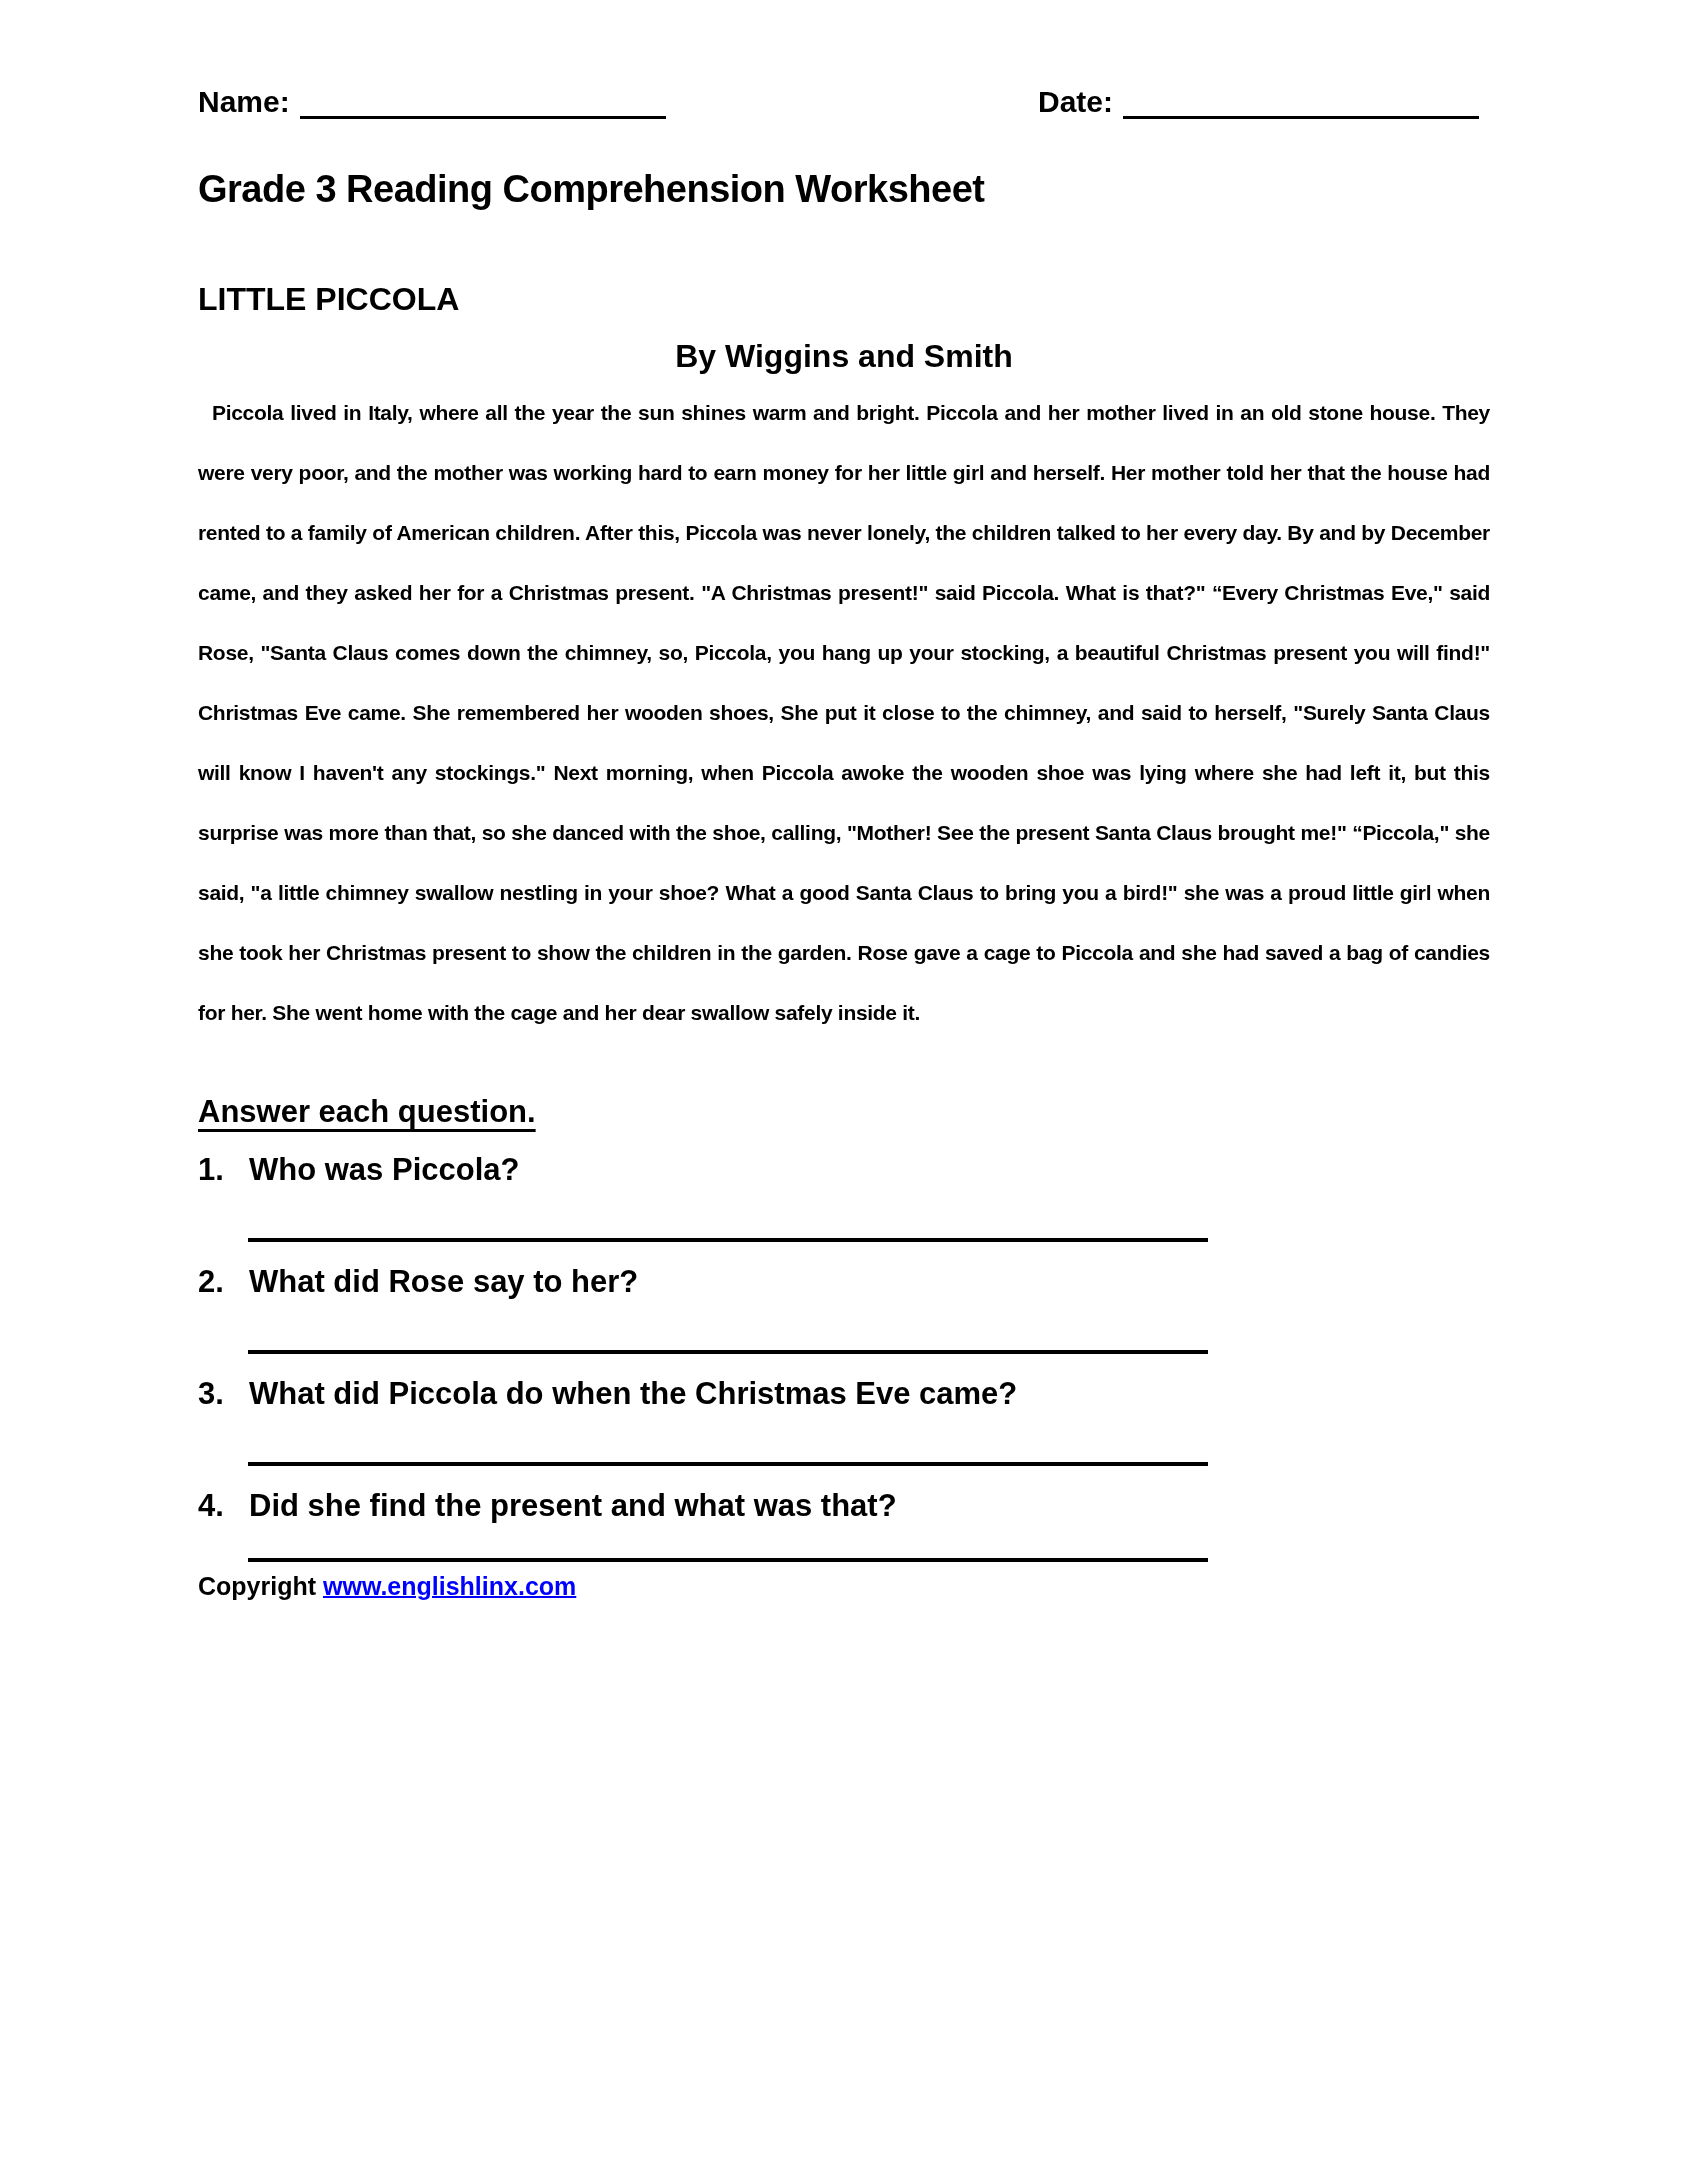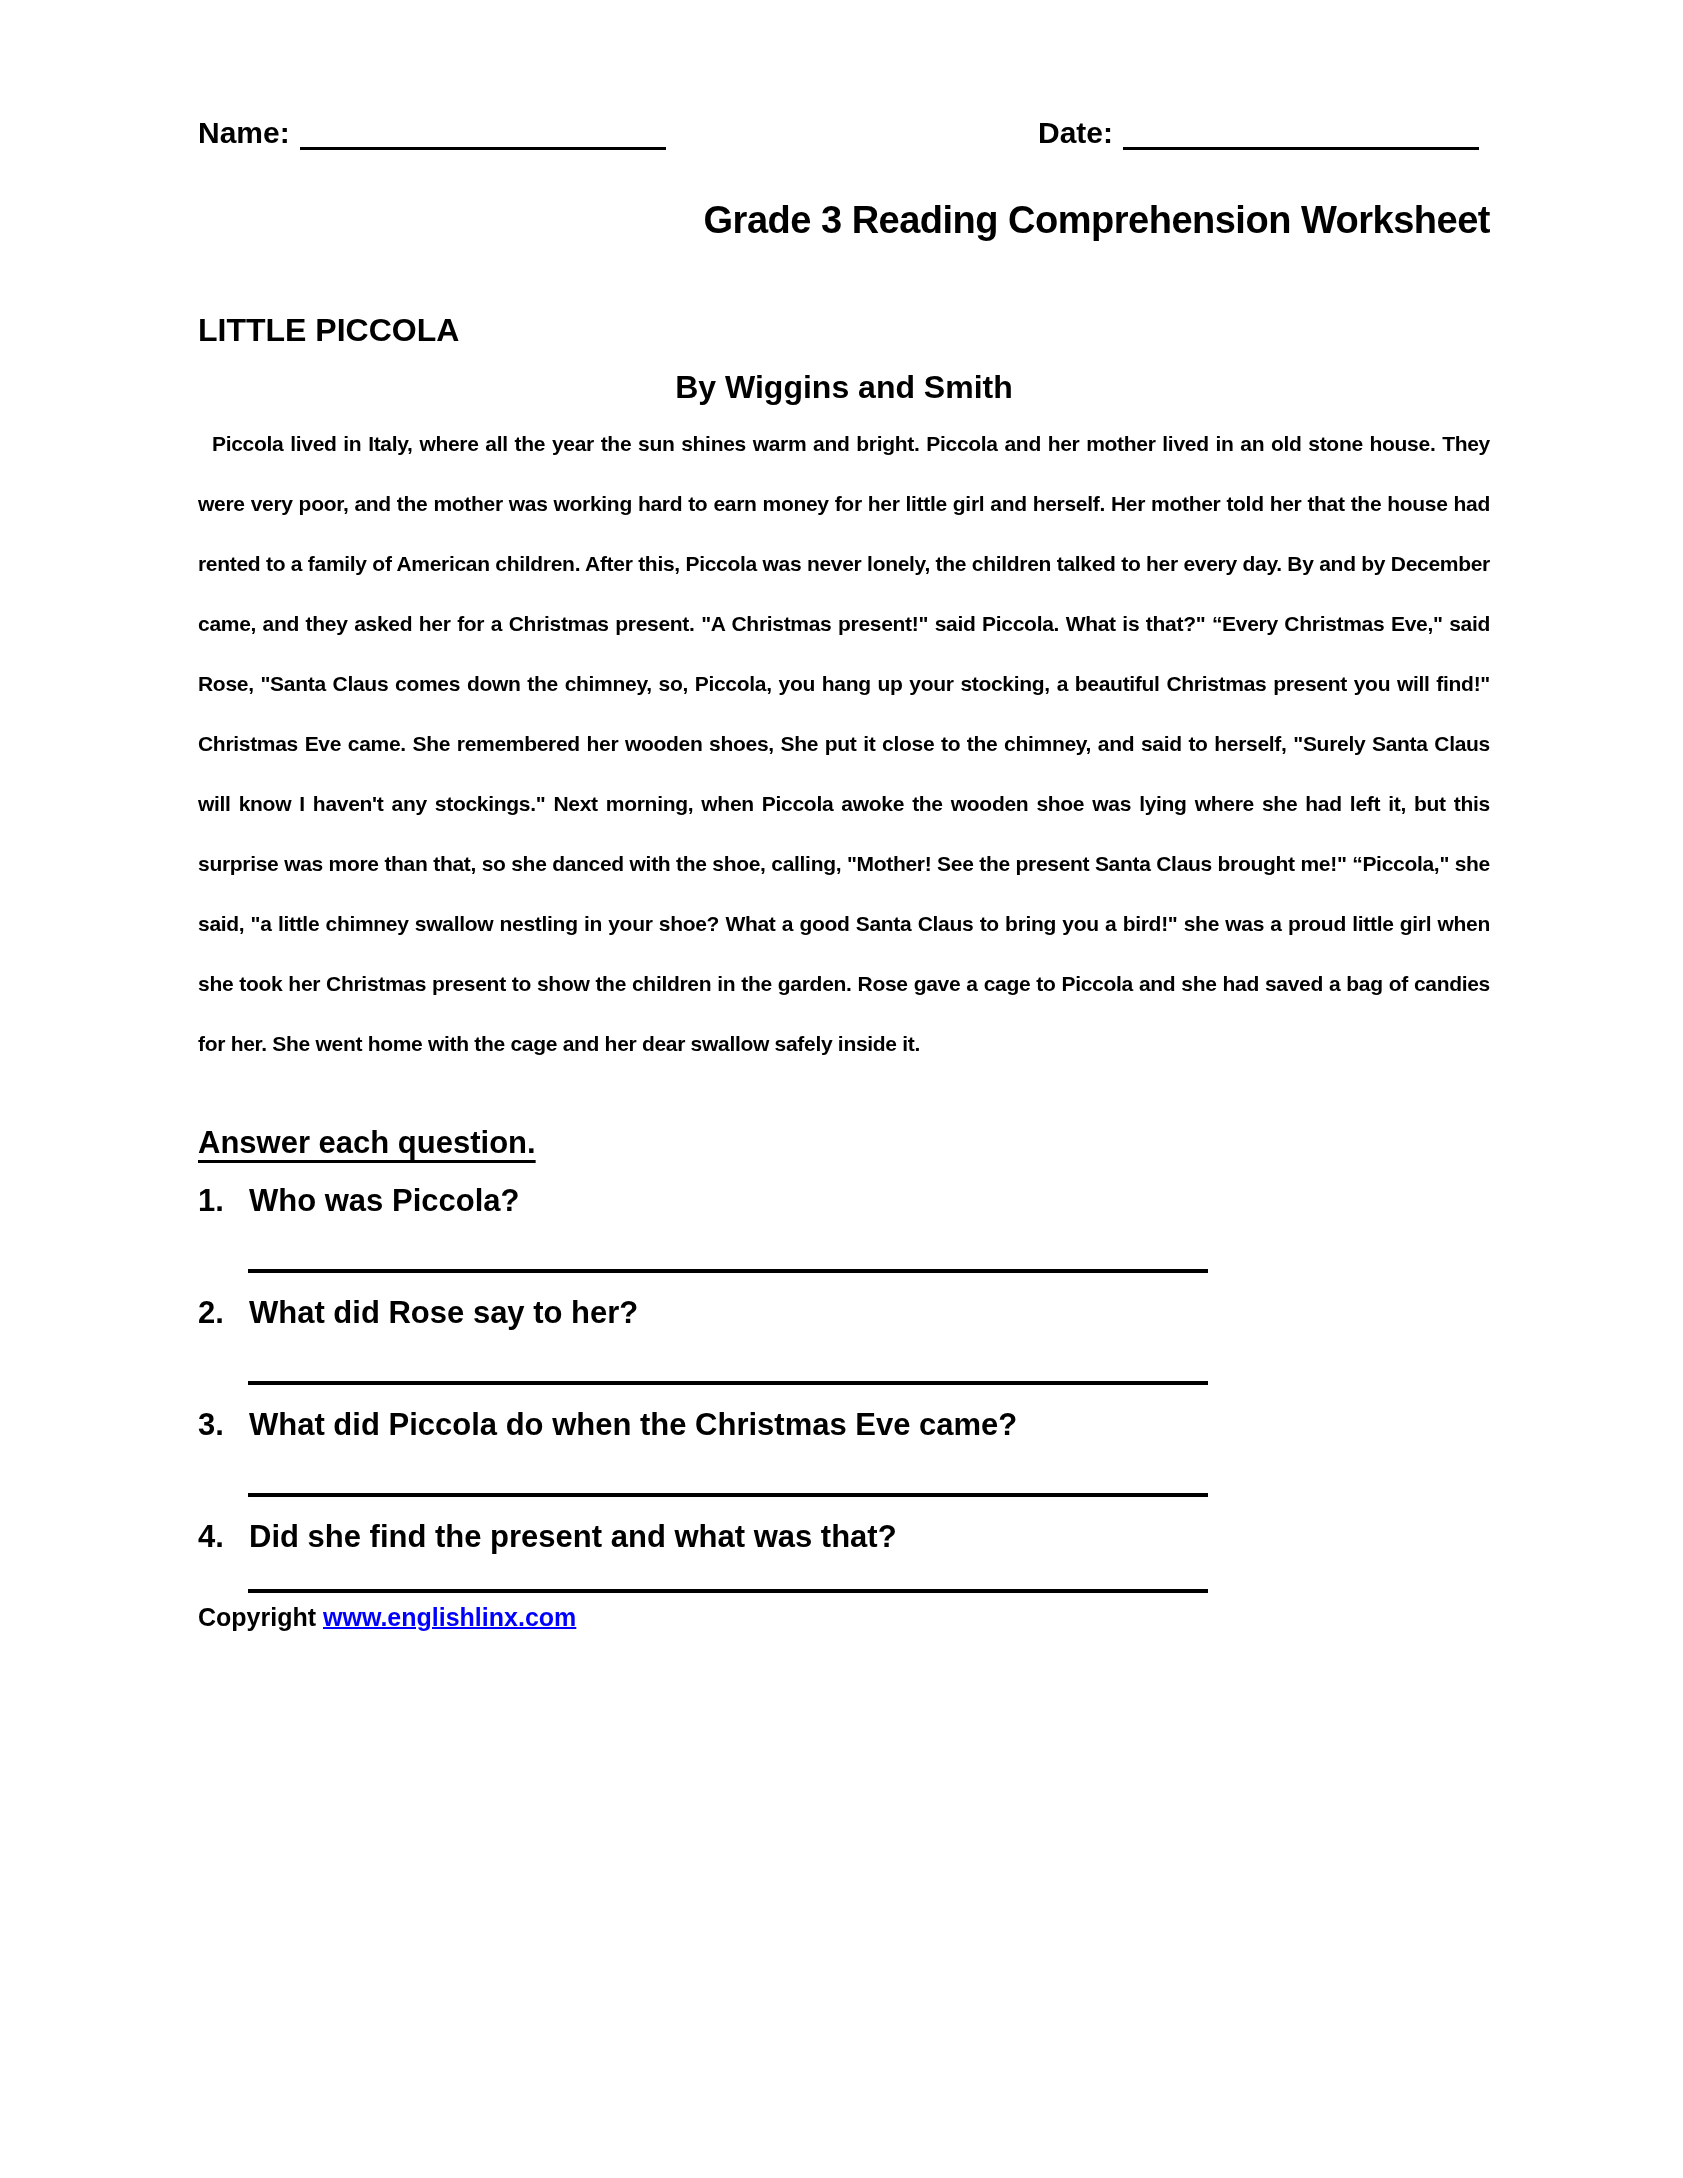--- a/index.html
+++ b/index.html
@@ -6,21 +6,21 @@
     margin: 0;
     padding: 0;
     background: #ffffff;
   }
   .page {
     position: relative;
     width: 1683px;
     height: 2178px;
     background: #ffffff;
     box-sizing: border-box;
-    padding: 113px 193px 0 198px;
+    padding: 82px 193px 0 198px;
     font-family: "Liberation Sans", sans-serif;
     font-weight: bold;
     color: #000000;
     overflow: hidden;
   }
 
   
   .header-row {
     position: relative;
     height: 42px;
@@ -39,21 +39,21 @@
     border-bottom: 3px solid #000;
     height: 34px;
     margin-left: 10px;
   }
   .name-rule { width: 366px; }
   .date-rule { width: 356px; }
 
   
   .worksheet-title {
     margin-top: 44px;
-    text-align: right;
+    text-align: left;
     font-size: 38px;
     letter-spacing: -0.5px;
   }
   .story-title {
     margin-top: 70px;
     text-align: left;
     font-size: 32px;
   }
   .story-byline {
     margin-top: 20px;

